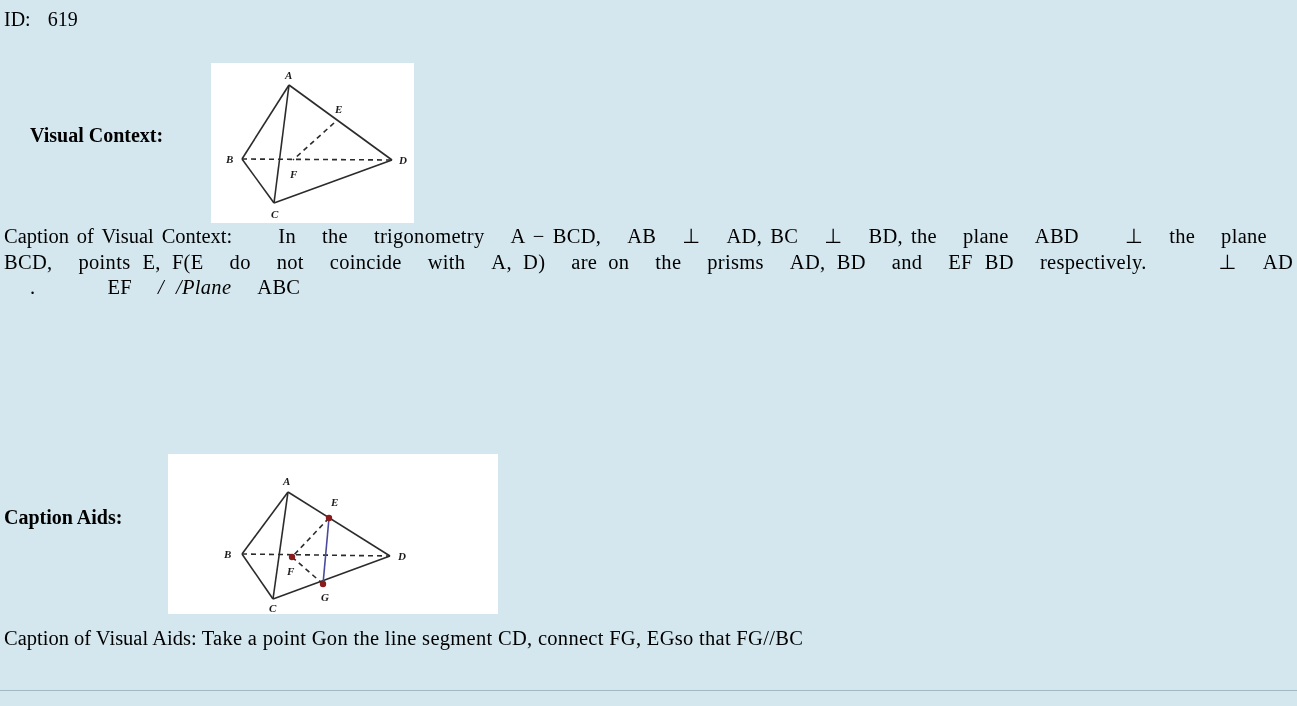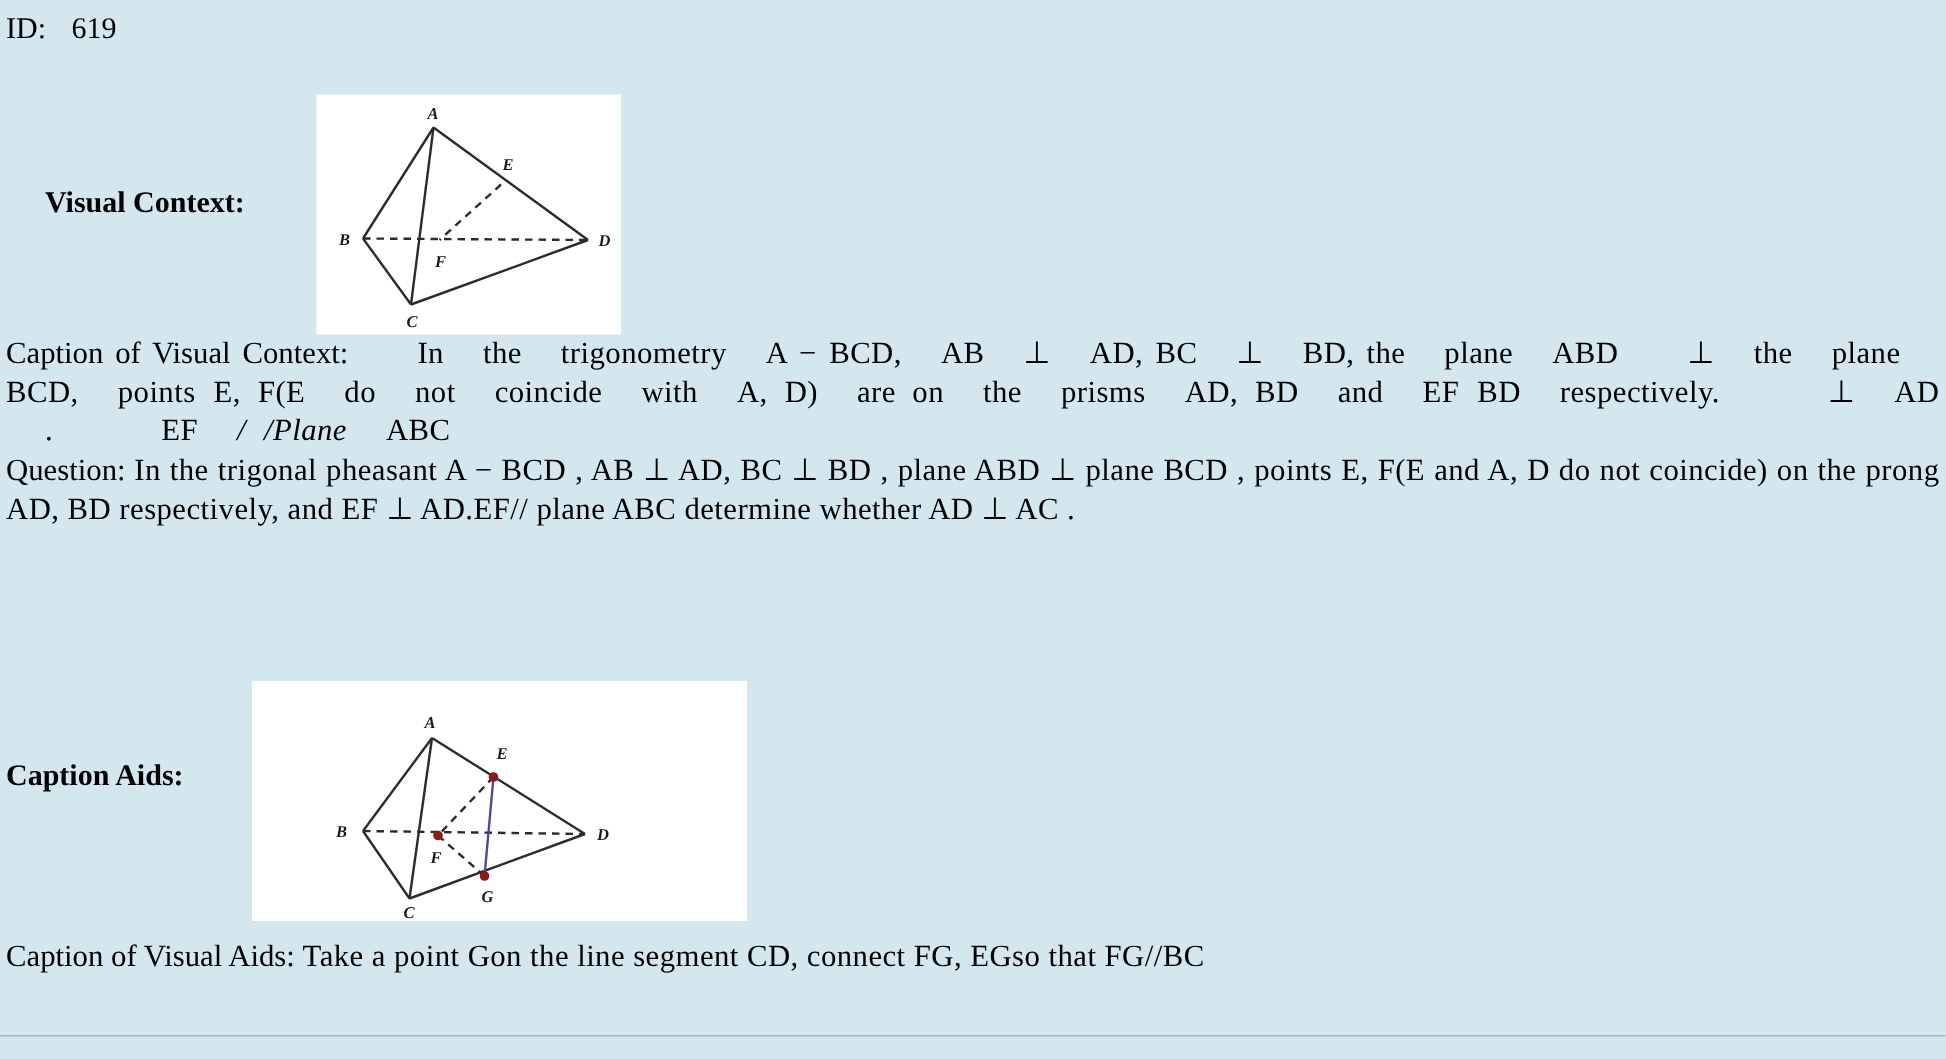--- a/index.html
+++ b/index.html
@@ -169,24 +169,20 @@
       </svg>
     </div>
   </div>
 
   <div class="para para-caption1">
     <span class="lbl">Caption of Visual Context:</span><span class="gapw"></span><span class="mathy">In</span><span class="gapm"></span><span class="mathy">the</span><span class="gapm"></span><span class="mathy">trigonometry</span><span class="gapm"></span><span class="mathy">A − BCD,</span><span class="gapm"></span><span class="mathy">AB</span><span class="gapm"></span><span class="mathy">⊥</span><span class="gapm"></span><span class="mathy">AD, BC</span><span class="gapm"></span><span class="mathy">⊥</span><span class="gapm"></span><span class="mathy">BD,</span>
     <span class="mathy">the</span><span class="gapm"></span><span class="mathy">plane</span><span class="gapm"></span><span class="mathy">ABD</span><span class="gapw"></span><span class="mathy">⊥</span><span class="gapm"></span><span class="mathy">the</span><span class="gapm"></span><span class="mathy">plane</span><span class="gapm"></span><span class="mathy">BCD,</span><span class="gapm"></span><span class="mathy">points</span><span class="gaps"></span><span class="mathy">E, F(E</span><span class="gapm"></span><span class="mathy">do</span><span class="gapm"></span><span class="mathy">not</span><span class="gapm"></span><span class="mathy">coincide</span><span class="gapm"></span><span class="mathy">with</span><span class="gapm"></span><span class="mathy">A, D)</span><span class="gapm"></span><span class="mathy">are</span>
     <span class="mathy">on</span><span class="gapm"></span><span class="mathy">the</span><span class="gapm"></span><span class="mathy">prisms</span><span class="gapm"></span><span class="mathy">AD, BD</span><span class="gapm"></span><span class="mathy">and</span><span class="gapm"></span><span class="mathy">EF</span><span class="gaps"></span><span class="mathy">BD</span><span class="gapm"></span><span class="mathy">respectively.</span><span class="gapw"></span><span class="gapm"></span><span class="mathy">⊥</span><span class="gapm"></span><span class="mathy">AD</span><span class="gapm"></span><span class="mathy">.</span><span class="gapw"></span><span class="gapm"></span><span class="mathy">EF</span><span class="gapm"></span><span class="mathy ital">/</span><span class="gaps"></span><span class="mathy ital">/Plane</span><span class="gapm"></span><span class="mathy">ABC</span>
   </div>
 
-  <div class="para para-question">
-    <span class="lbl">Question:</span>
-    <span class="mathy">In the trigonal pheasant A − BCD , AB ⊥ AD, BC ⊥ BD , plane ABD ⊥ plane BCD , points E, F(E and A, D do not coincide) on the prong AD, BD respectively, and EF ⊥ AD.EF// plane ABC determine whether AD ⊥ AC .</span>
-  </div>
 
   <div class="va-block">
     <div class="va-label">Caption Aids:</div>
 
     <div class="fig2">
       <svg width="330" height="160" viewBox="0 0 330 160">
 
         <path class="dgm-line" d="M 120 38 L 74 100"></path>
         <path class="dgm-line" d="M 120 38 L 105 145"></path>
         <path class="dgm-line" d="M 120 38 L 222 102"></path>

